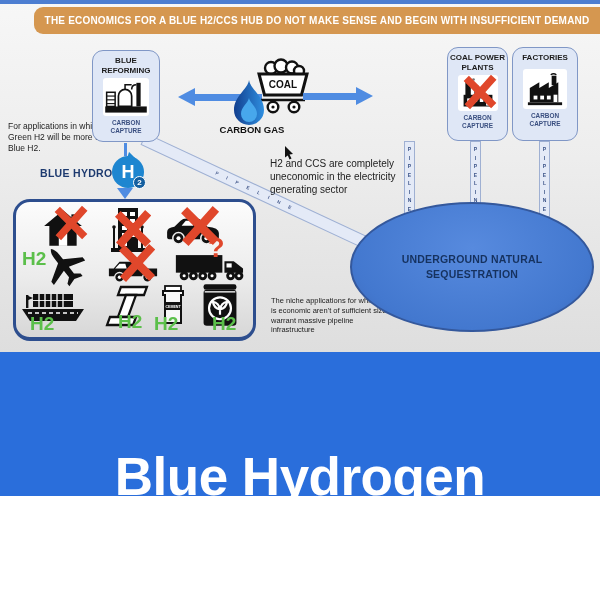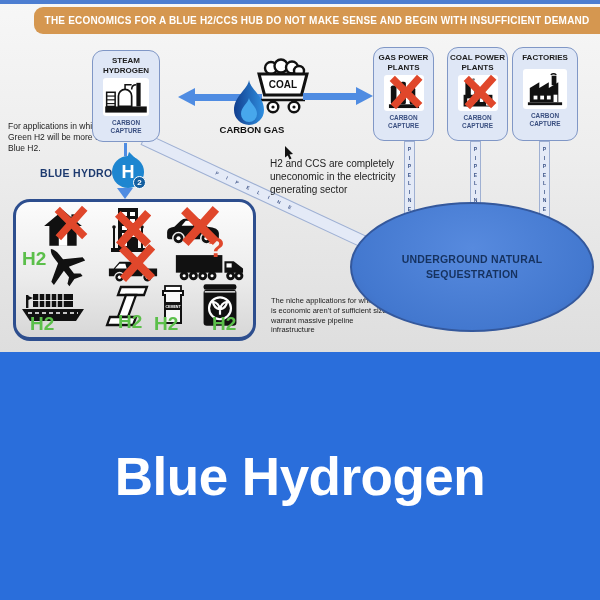--- a/index.html
+++ b/index.html
@@ -1,16 +1,16 @@
 <!DOCTYPE html>
 <html><head>
 <meta charset="utf-8">
 <style>
   html,body{margin:0;padding:0;}
-  .stage{position:relative;width:600px;height:600px;overflow:hidden;
+  .stage{position:relative;width:600px;height:496px;overflow:hidden;
          font-family:"Liberation Sans",sans-serif;background:#fff;}
   .abs{position:absolute;}
   
   .diagram{left:0;top:0;width:600px;height:352px;
            background:linear-gradient(180deg,#f7f7f7 0%,#ededed 45%,#dedede 100%);}
   .top-strip{left:0;top:0;width:600px;height:4px;background:#4d7ed1;}
   .banner{left:34px;top:7px;width:566px;height:27px;background:#d59750;
           border-radius:9px 0 0 9px;display:flex;align-items:center;justify-content:center;
           color:#fff;font-weight:bold;font-size:10px;letter-spacing:.2px;white-space:nowrap;}
   
@@ -75,21 +75,21 @@
 
     <div class="abs banner">
       <span>THE ECONOMICS FOR A BLUE H2/CCS HUB DO NOT MAKE SENSE AND BEGIN WITH INSUFFICIENT DEMAND</span>
     </div>
 
     <div class="abs pipe-diag">
       <span>PIPELINE</span>
     </div>
 
     <div class="abs cbox" style="left:92px;top:50px;width:68px;height:92px;">
-      <div class="title">STEAM HYDROGEN</div>
+      <div class="title">BLUE REFORMING</div>
       <div class="iconbox" style="width:46px;height:38px;">
         <svg width="42" height="34" viewBox="0 0 44 36">
           <rect x="1.5" y="13" width="9" height="15" fill="#fff" stroke="#111" stroke-width="1.6"></rect>
           <line x1="1.5" y1="17" x2="10.5" y2="17" stroke="#111" stroke-width="1.2"></line>
           <line x1="1.5" y1="21" x2="10.5" y2="21" stroke="#111" stroke-width="1.2"></line>
           <line x1="1.5" y1="25" x2="10.5" y2="25" stroke="#111" stroke-width="1.2"></line>
           <path d="M14 17 a7 7 0 0 1 14 0 v11 h-14 Z" fill="#fff" stroke="#111" stroke-width="1.8"></path>
           <path d="M21 10 v-5 h7" fill="none" stroke="#111" stroke-width="1.6"></path>
           <rect x="33" y="3" width="4.5" height="25" fill="#111"></rect>
           <path d="M33 5 q-5 0 -5 5" fill="none" stroke="#111" stroke-width="1.6"></path>
@@ -128,35 +128,20 @@
       <path d="M18 1 C19 10 33 17 33 31 A15 15 0 0 1 3 31 C3 17 17 10 18 1 Z" fill="url(#fg)"></path>
       <path d="M18 19 C19 24 26 28 26 35 A8 8 0 0 1 10 35 C10 28 17 24 18 19 Z" fill="#47a7ec"></path>
     </svg>
     <div class="abs" style="left:210px;top:124px;width:84px;text-align:center;font-size:9.5px;font-weight:bold;color:#111;">CARBON GAS</div>
 
     <div class="abs" style="left:303px;top:87px;width:70px;height:18px;">
       <div class="abs h-arrow-tail" style="left:0;top:5.5px;width:54px;"></div>
       <div class="abs tri" style="left:53px;top:0;border-top:9px solid transparent;border-bottom:9px solid transparent;border-left:17px solid #4f8ce2;"></div>
     </div>
 
-    <div class="abs cbox" style="left:373px;top:47px;width:61px;height:94px;">
-      <div class="title">GAS POWER PLANTS</div>
-      <div class="iconbox" style="width:40px;height:36px;">
-        <svg width="34" height="32" viewBox="0 0 36 34">
-          <rect x="4" y="9" width="6" height="20" rx="2" fill="#111"></rect>
-          <rect x="14" y="5" width="6" height="24" rx="2" fill="#111"></rect>
-          <rect x="24" y="11" width="6" height="18" rx="2" fill="#111"></rect>
-          <rect x="2" y="29" width="32" height="4" fill="#111"></rect>
-        </svg>
-        <svg class="xmark" style="left:3px;top:-2px;" width="38" height="38" viewBox="0 0 36 36">
-          <path d="M5 5 L31 31 M31 4 L6 32" stroke="#e0472b" stroke-width="7" fill="none"></path>
-        </svg>
-      </div>
-      <div class="carbon">CARBON CAPTURE</div>
-    </div>
 
     <div class="abs cbox" style="left:447px;top:47px;width:61px;height:94px;">
       <div class="title">COAL POWER PLANTS</div>
       <div class="iconbox" style="width:40px;height:36px;">
         <svg width="36" height="32" viewBox="0 0 40 34">
           <rect x="6" y="4" width="6" height="16" fill="#111"></rect>
           <rect x="16" y="9" width="5" height="11" fill="#111"></rect>
           <circle cx="10" cy="2.5" r="2" fill="#555"></circle>
           <circle cx="15" cy="2" r="1.5" fill="#777"></circle>
           <rect x="4" y="19" width="32" height="13" fill="#111"></rect>

